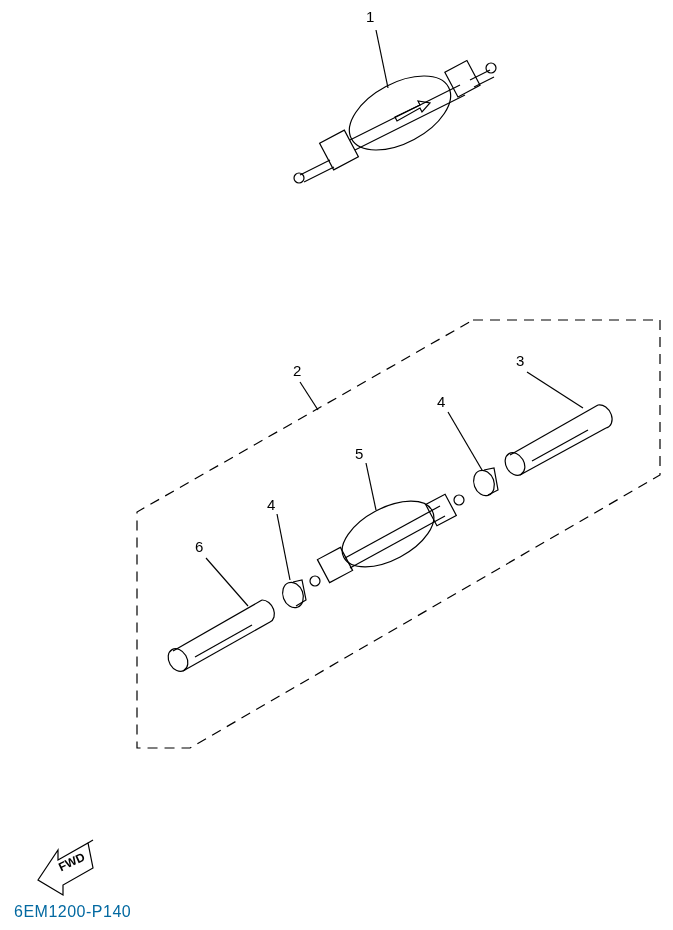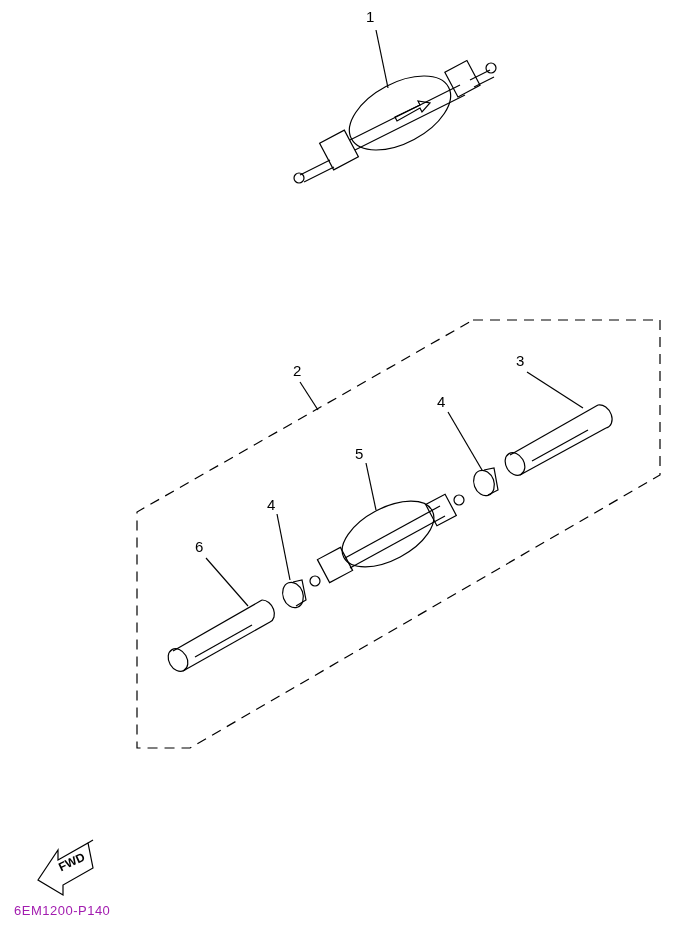--- a/index.html
+++ b/index.html
@@ -1,19 +1,19 @@
 <!DOCTYPE html>
 <html><head>
 <meta charset="utf-8">
 <style>
   html,body{margin:0;padding:0;background:#fff;}
   .canvas{position:relative;width:673px;height:930px;background:#fff;overflow:hidden;font-family:"Liberation Sans",sans-serif;}
   svg{position:absolute;left:0;top:0;}
   .lbl{position:absolute;font-size:15px;color:#000;}
-  .code{position:absolute;left:14px;top:903px;font-size:13px;color:#a21caf;letter-spacing:0.5px;}
+  .code{position:absolute;left:14px;top:903px;font-size:16px;color:#0369a1;letter-spacing:0.5px;}
 </style>
 </head>
 <body>
 
 <div class="canvas">
 <svg width="673" height="930" viewBox="0 0 673 930" fill="none" stroke="#000" stroke-width="1.2">
 
   <g>
     <line x1="376" y1="30" x2="388" y2="88"></line>
     <ellipse cx="400" cy="113" rx="55" ry="30" transform="rotate(-28 400 113)"></ellipse>

